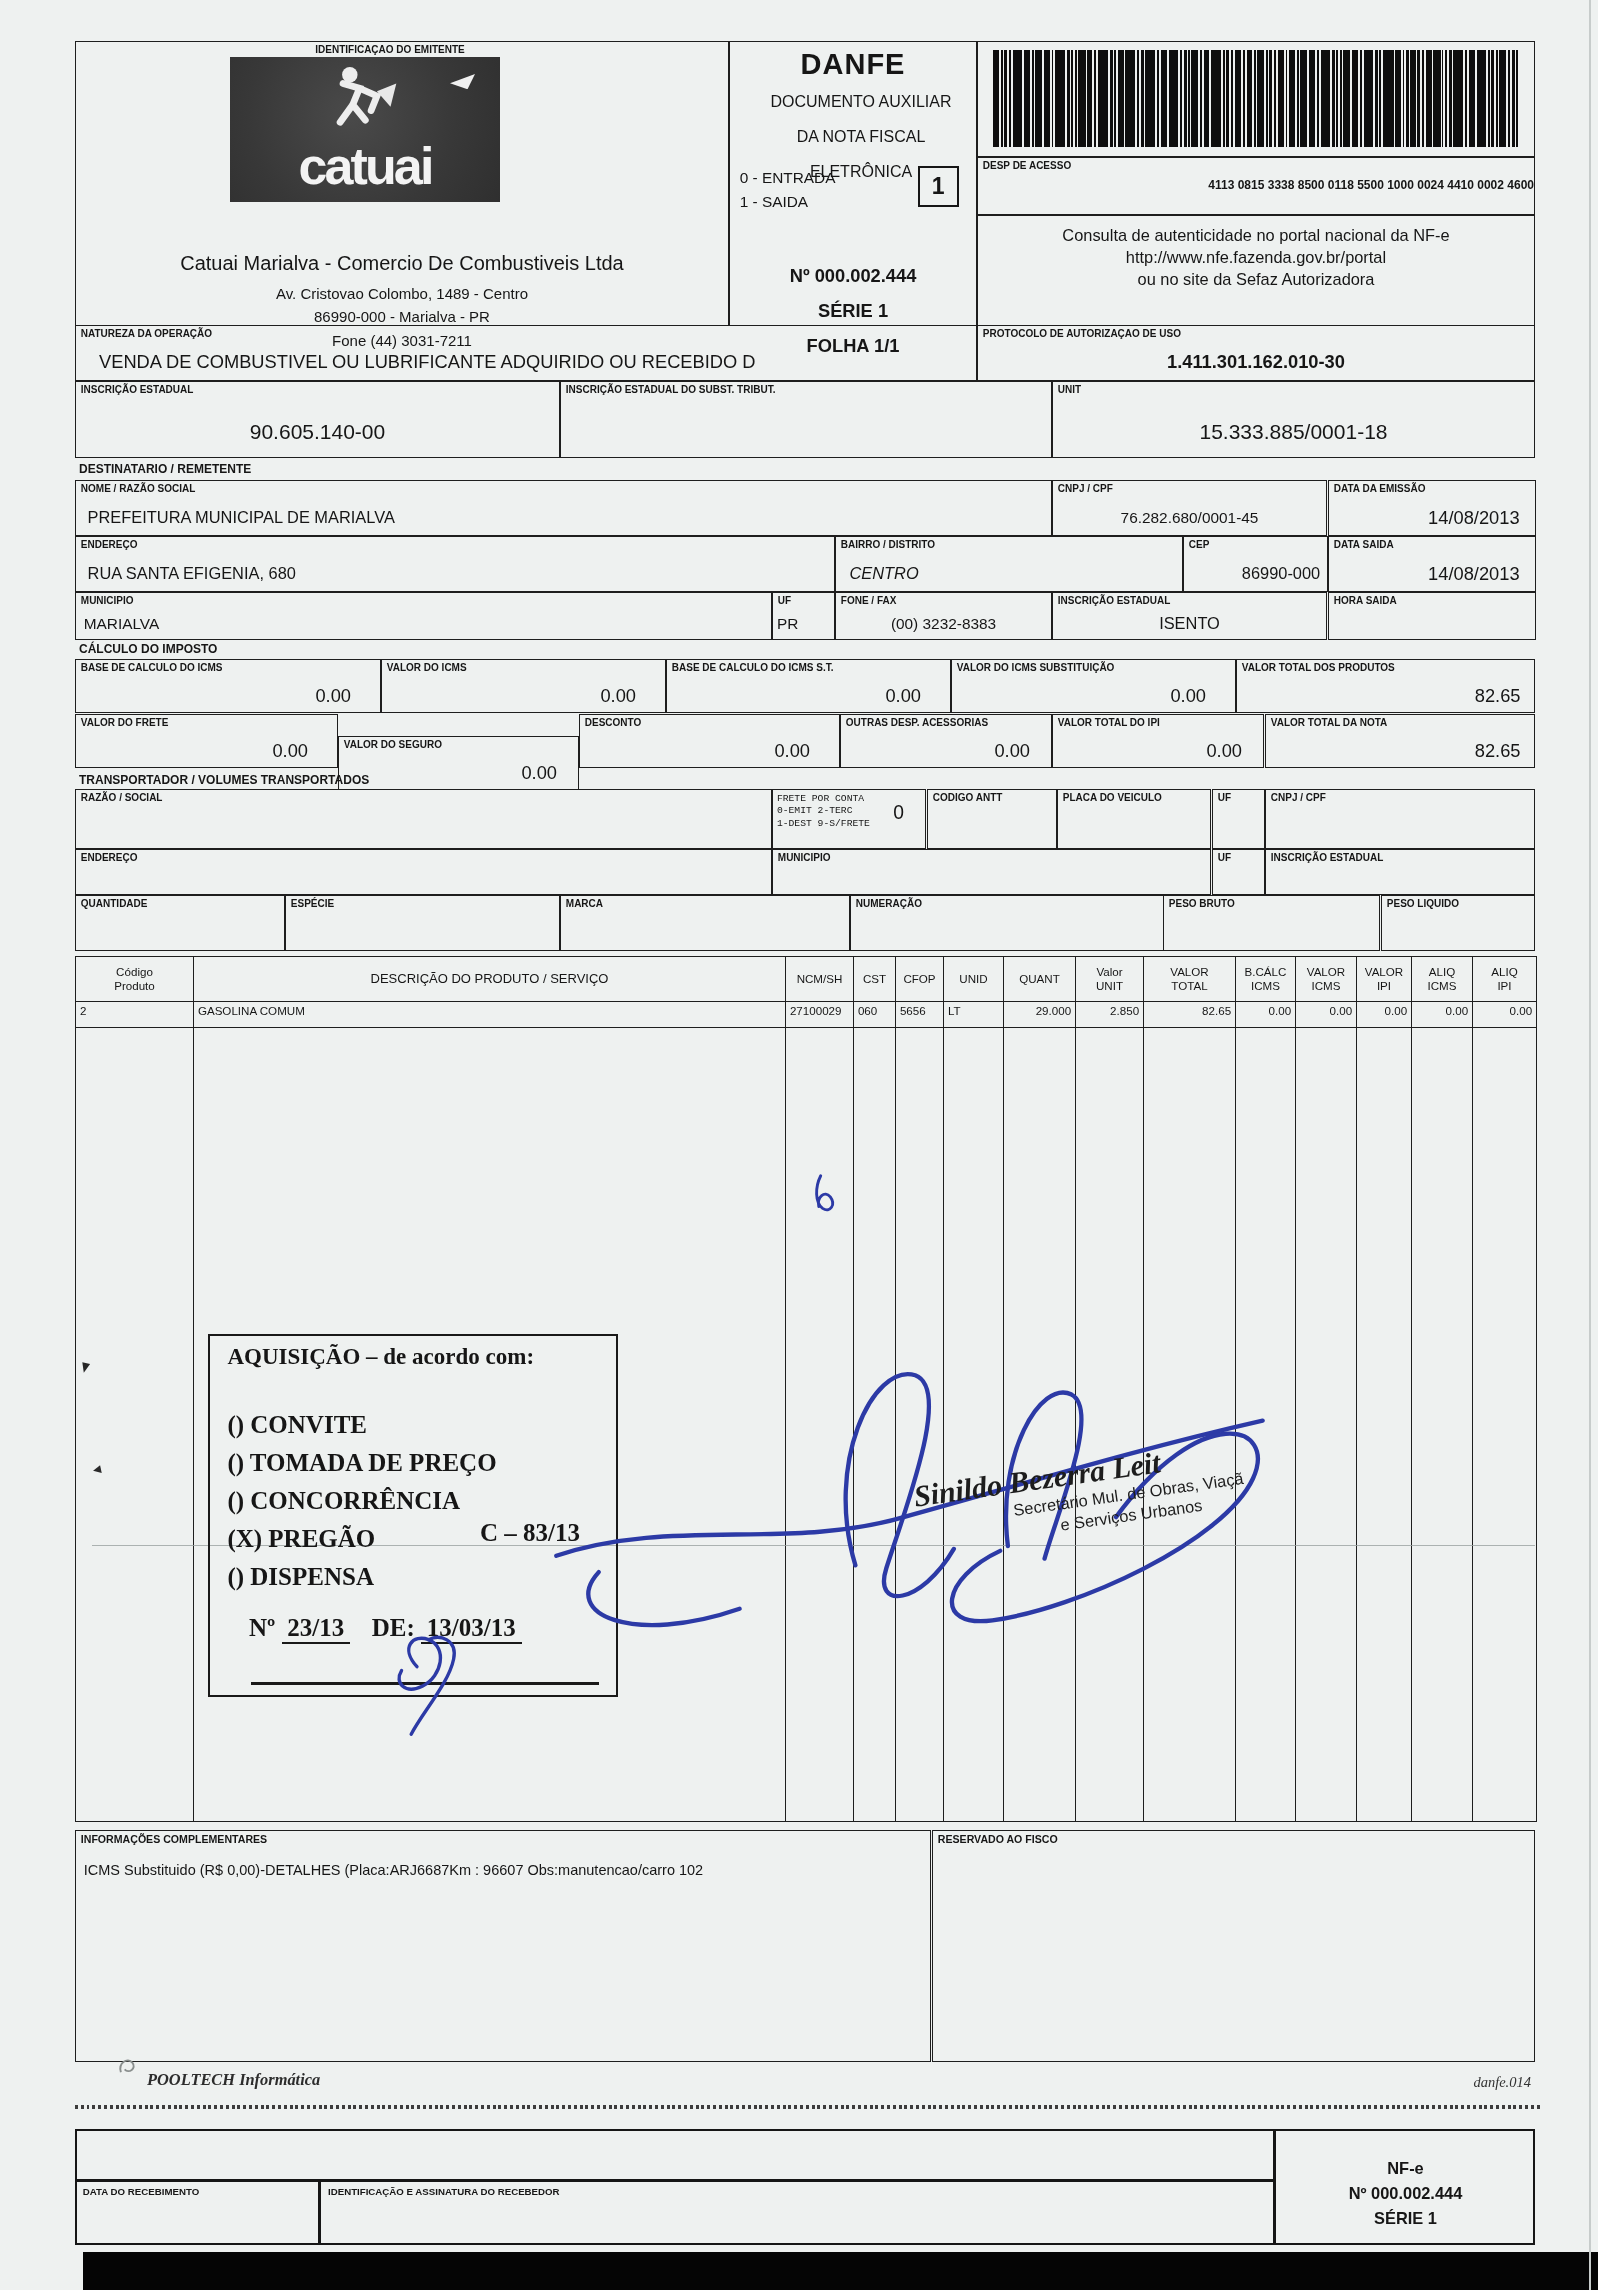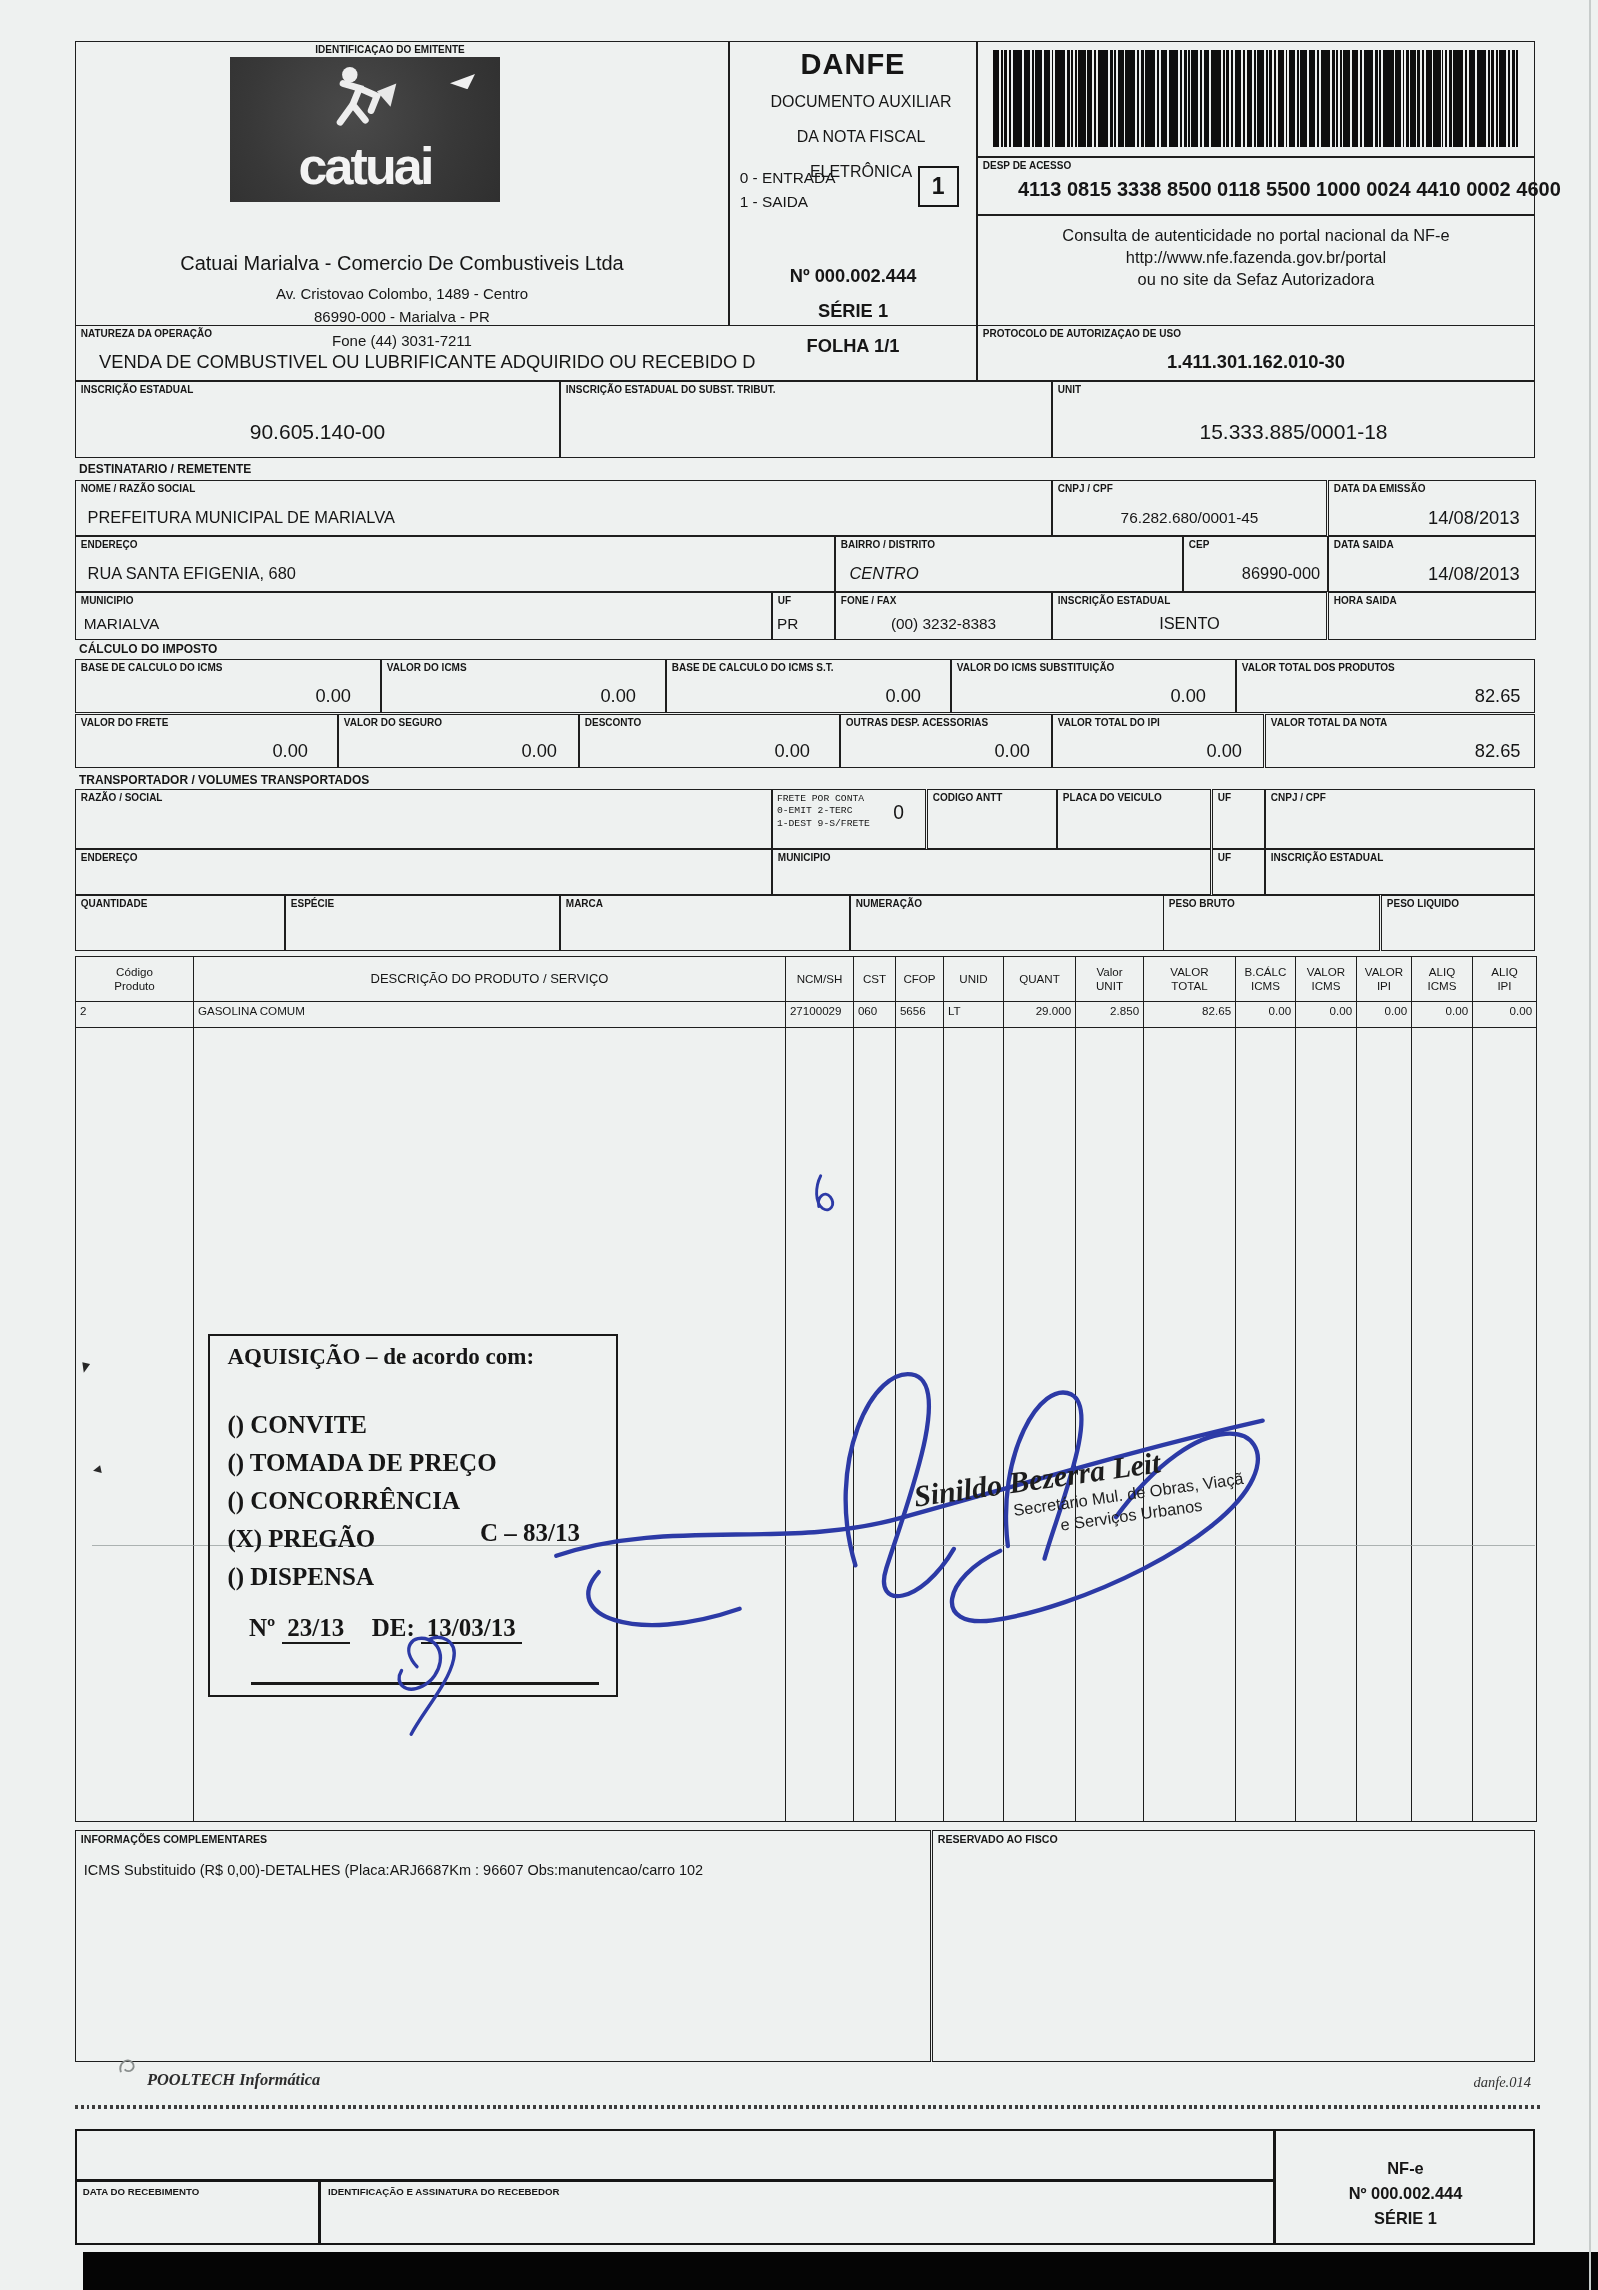--- a/index.html
+++ b/index.html
@@ -123,21 +123,21 @@
     <div class="tipo-box">1</div>
     <div class="danfe-num" style="top:223px;">Nº 000.002.444</div>
     <div class="danfe-num" style="top:258px;">SÉRIE 1</div>
     <div class="danfe-num" style="top:293px;">FOLHA 1/1</div>
   </div>
 
   <div class="bx" style="left:977px; top:41px; width:558px; height:285px;">
     <div class="barcode"></div>
     <div class="hline" style="top:114px;"></div>
     <div class="lbl" style="top:118px;">DESP DE ACESSO</div>
-    <div class="abs" style="left:0; right:0; top:136px; text-align:right; font-weight:bold; font-size:20px; white-space:nowrap;padding-left:40px;">4113 0815 3338 8500 0118 5500 1000 0024 4410 0002 4600</div>
+    <div class="abs" style="left:0; right:0; top:136px; text-align:right; font-weight:bold; font-size:12px; white-space:nowrap;padding-left:40px;">4113 0815 3338 8500 0118 5500 1000 0024 4410 0002 4600</div>
     <div class="hline" style="top:172px;"></div>
     <div class="abs" style="left:0; right:0; top:182px; text-align:center; font-size:16.4px; line-height:22px; white-space:pre-line;">Consulta de autenticidade no portal nacional da NF-e
 http://www.nfe.fazenda.gov.br/portal
 ou no site da Sefaz Autorizadora</div>
   </div>
 
   <div class="bx" style="left:75px; top:325px; width:902px; height:56px;">
     <div class="lbl">NATUREZA DA OPERAÇÃO</div>
     <div class="val vmed" style="left:23px; bottom:6.8px;">VENDA DE COMBUSTIVEL OU LUBRIFICANTE ADQUIRIDO OU RECEBIDO D</div>
   </div>
@@ -232,21 +232,21 @@
   </div>
   <div class="bx" style="left:1236px; top:659px; width:299px; height:54px;">
     <div class="lbl">VALOR TOTAL DOS PRODUTOS</div>
     <div class="val vr vmed" style="right:13.5px;">82.65</div>
   </div>
 
   <div class="bx" style="left:75px;  top:714px; width:263px; height:54px;">
     <div class="lbl">VALOR DO FRETE</div>
     <div class="val vr vmed" style="right:29px;">0.00</div>
   </div>
-  <div class="bx" style="left:338px; top:714px; width:241px; height:54px;padding-left:32px;">
+  <div class="bx" style="left:338px; top:736px; width:241px; height:54px;padding-left:32px;">
     <div class="lbl">VALOR DO SEGURO</div>
     <div class="val vr vmed" style="right:21px;">0.00</div>
   </div>
   <div class="bx" style="left:579px; top:714px; width:261px; height:54px;">
     <div class="lbl">DESCONTO</div>
     <div class="val vr vmed" style="right:29px;">0.00</div>
   </div>
   <div class="bx" style="left:840px; top:714px; width:212px; height:54px;">
     <div class="lbl">OUTRAS DESP. ACESSORIAS</div>
     <div class="val vr vmed" style="right:21px;">0.00</div>

